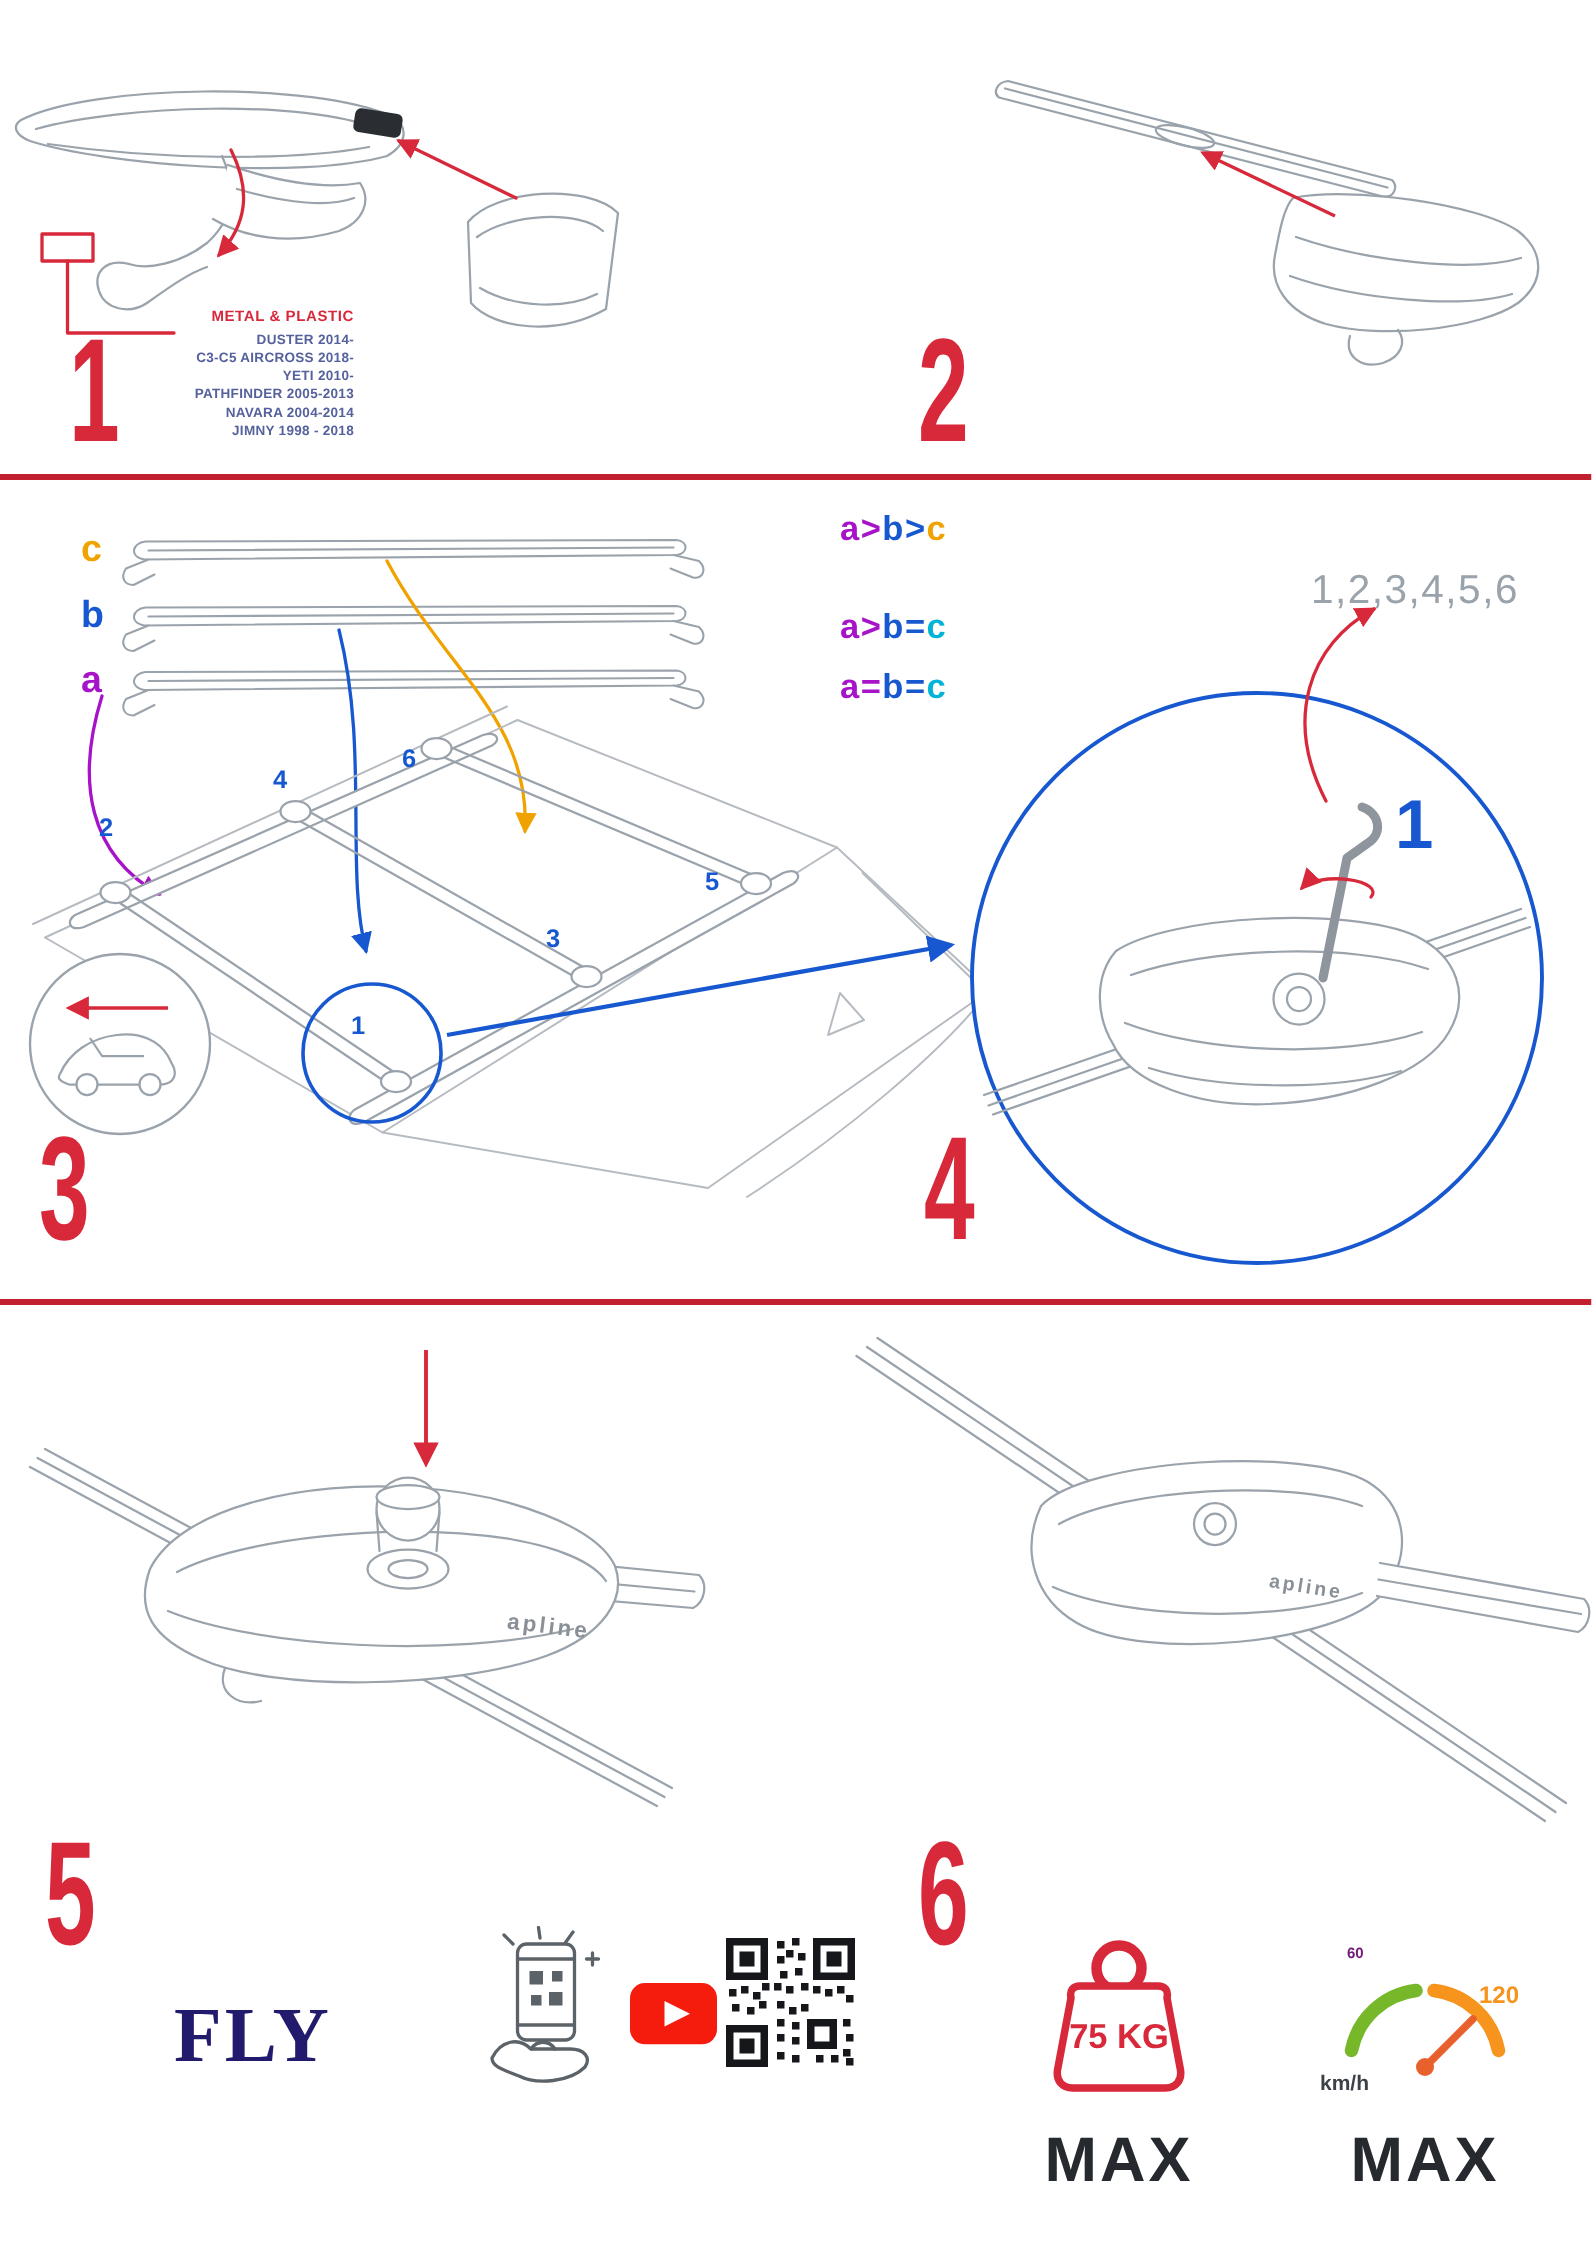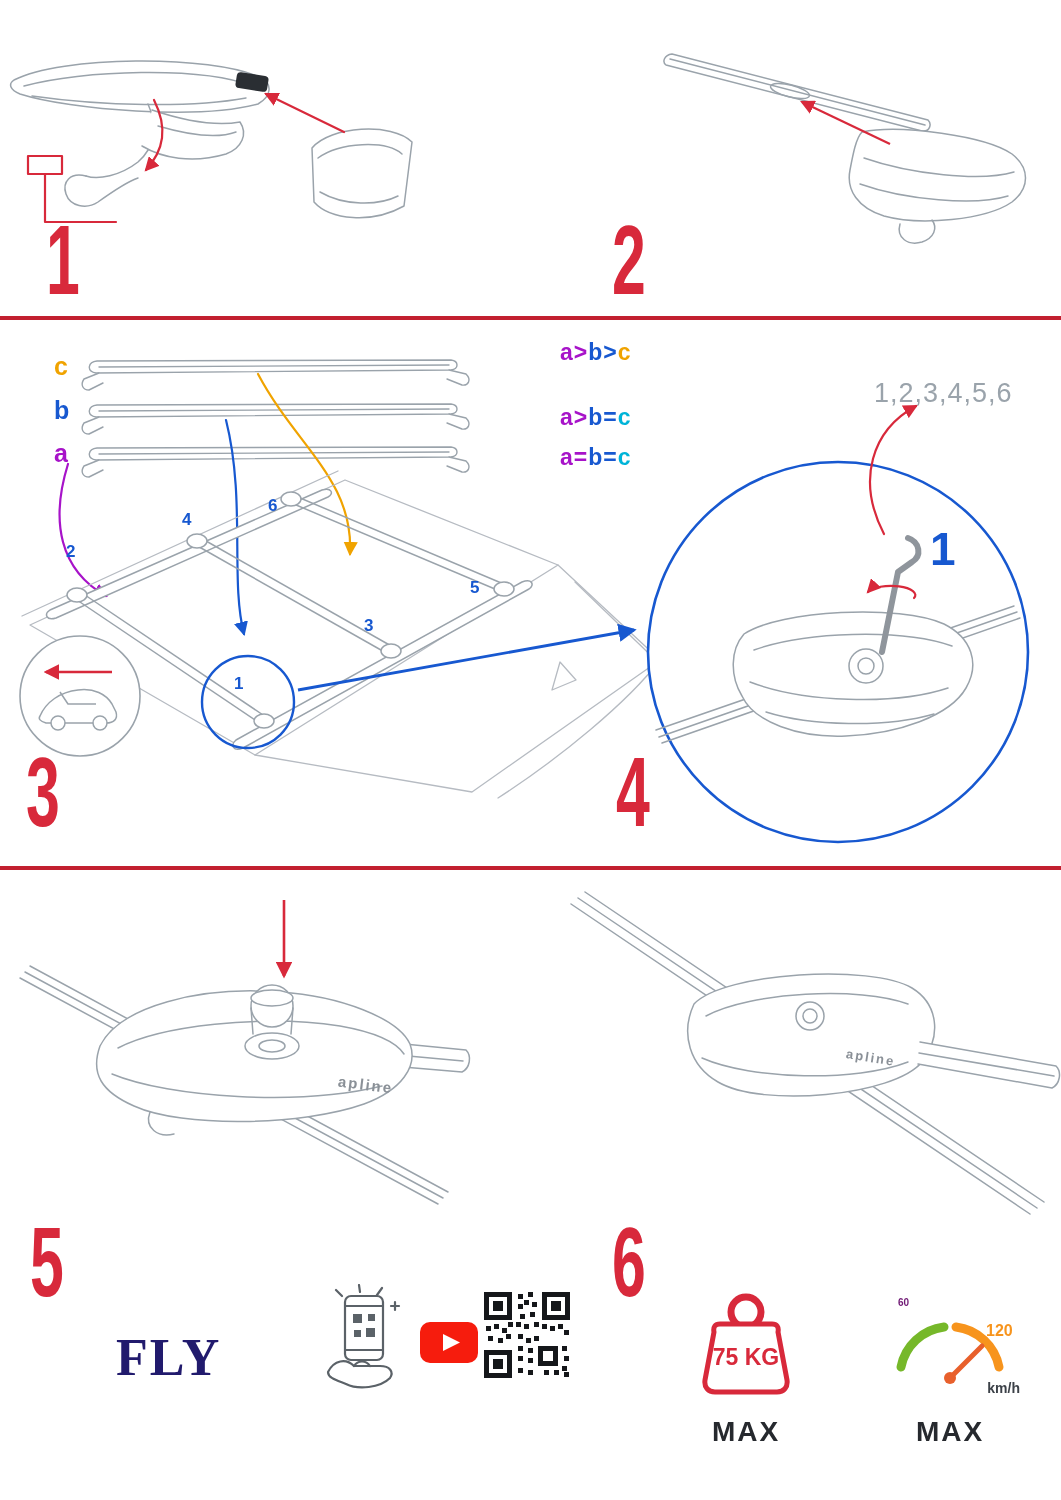--- a/index.html
+++ b/index.html
@@ -18,26 +18,26 @@
   .seg-a{color:#a713c9}.seg-b{color:#1758d0}.seg-c-or{color:#f0a300}.seg-c-cy{color:#00b4d8}
   .pos{position:absolute;font-size:17px;font-weight:700;color:#1758d0}
   .sequence{position:absolute;left:874px;top:378px;font-size:27px;font-weight:400;color:#9aa3ab;letter-spacing:1px}
   .blue-one{position:absolute;left:930px;top:522px;font-size:46px;font-weight:700;color:#1758d0}
   .foot-logo{position:absolute;font-weight:700;color:#8a9097;letter-spacing:2px}
   .logo5{left:338px;top:1076px;font-size:15px;transform:rotate(7deg)}
   .logo6{left:846px;top:1050px;font-size:13px;transform:rotate(9deg)}
   .fly{position:absolute;left:116px;top:1328px;font-family:"Liberation Serif",serif;font-weight:700;font-size:52px;color:#211a6d;letter-spacing:2px}
   .brand{position:absolute;left:60px;top:1398px;font-size:30px;font-weight:700;letter-spacing:-.5px;white-space:nowrap}
   .brand .d{color:#3c4148}.brand .r{color:#d8293b}.brand .gap{display:inline-block;width:14px}
-  .maxlab{position:absolute;font-size:28px;font-weight:700;color:#26292e;letter-spacing:2px;text-align:center;width:124px}
+  .maxlab{position:absolute;font-size:42px;font-weight:700;color:#26292e;letter-spacing:2px;text-align:center;width:124px}
   .max-speed{width:140px}
   .kg{position:absolute;left:684px;top:1344px;width:124px;text-align:center;font-size:23px;font-weight:700;color:#d8293b}
   .sp-low{position:absolute;left:898px;top:1297px;font-size:10px;font-weight:700;color:#701a75}
   .sp-high{position:absolute;left:986px;top:1322px;font-size:16px;font-weight:700;color:#f7941d}
-  .sp-unit{position:absolute;left:880px;top:1380px;width:140px;text-align:right;font-size:14px;font-weight:700;color:#3c4148}
+  .sp-unit{position:absolute;left:880px;top:1380px;width:140px;text-align:left;font-size:14px;font-weight:700;color:#3c4148}
 </style>
 </head>
 <body>
 
 <div id="page">
 
   <svg class="abs" style="left:0;top:28px" width="1061" height="282" viewBox="0 0 1061 282">
     <defs>
       <marker id="aR1" viewBox="0 0 10 10" refX="8.5" refY="5" markerWidth="6.5" markerHeight="6.5" orient="auto">
         <path d="M0,0L10,5L0,10Z" fill="#d8293b"></path>
@@ -69,20 +69,29 @@
       <path d="M862,104 C900,96 986,108 1012,126 C1030,140 1030,160 1012,174 C986,192 920,198 884,188 C858,180 846,162 850,142 C853,126 856,110 862,104 Z" fill="#fff"></path>
       <path d="M864,130 C910,146 980,154 1014,144"></path>
       <path d="M860,156 C905,172 975,178 1008,168"></path>
       <path d="M900,196 C896,210 908,218 922,214 C934,210 938,200 932,192"></path>
     </g>
     <g stroke="#d8293b" stroke-width="2.2" fill="none">
       <path d="M890,116 L802,74" marker-end="url(#aR1)"></path>
     </g>
   </svg>
 
+  <div class="models">
+    <div class="mat">METAL &amp; PLASTIC</div>
+    <div class="m">DUSTER 2014-</div>
+    <div class="m">C3-C5 AIRCROSS 2018-</div>
+    <div class="m">YETI 2010-</div>
+    <div class="m">PATHFINDER 2005-2013</div>
+    <div class="m">NAVARA 2004-2014</div>
+    <div class="m">JIMNY 1998 - 2018</div>
+  </div>
 
   <span class="stepnum" style="left:46px;top:216px">1</span>
   <span class="stepnum" style="left:612px;top:216px">2</span>
 
   <div class="divider" style="top:316px"></div>
 
   <svg class="abs" style="left:0;top:330px" width="1061" height="530" viewBox="0 0 1061 530">
     <defs>
       <marker id="aR2" viewBox="0 0 10 10" refX="8.5" refY="5" markerWidth="6.5" markerHeight="6.5" orient="auto">
           <path d="M0,0L10,5L0,10Z" fill="#d8293b"></path>

